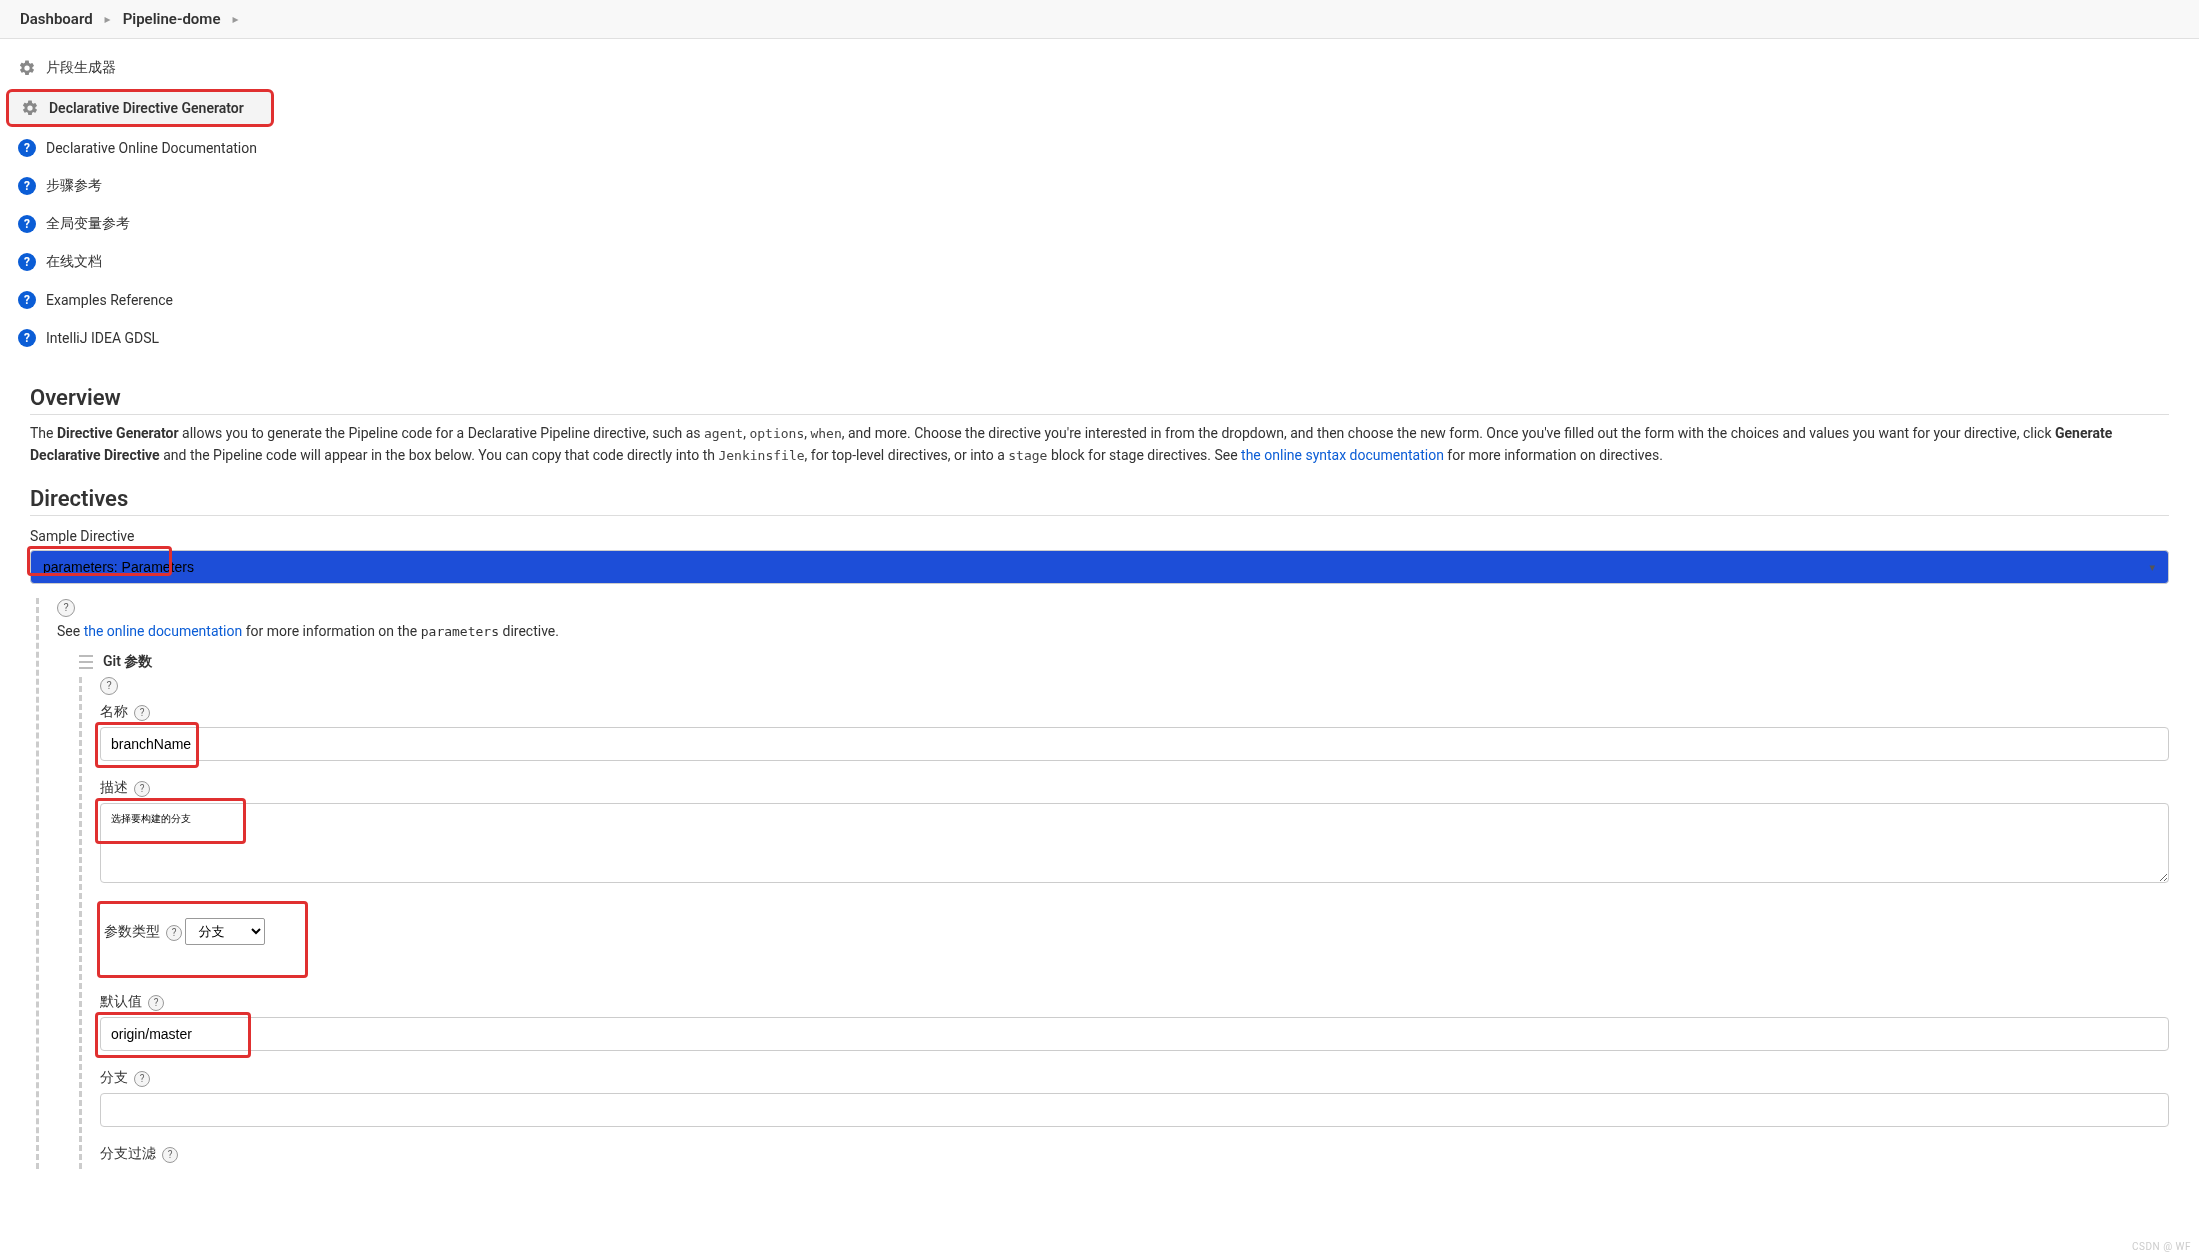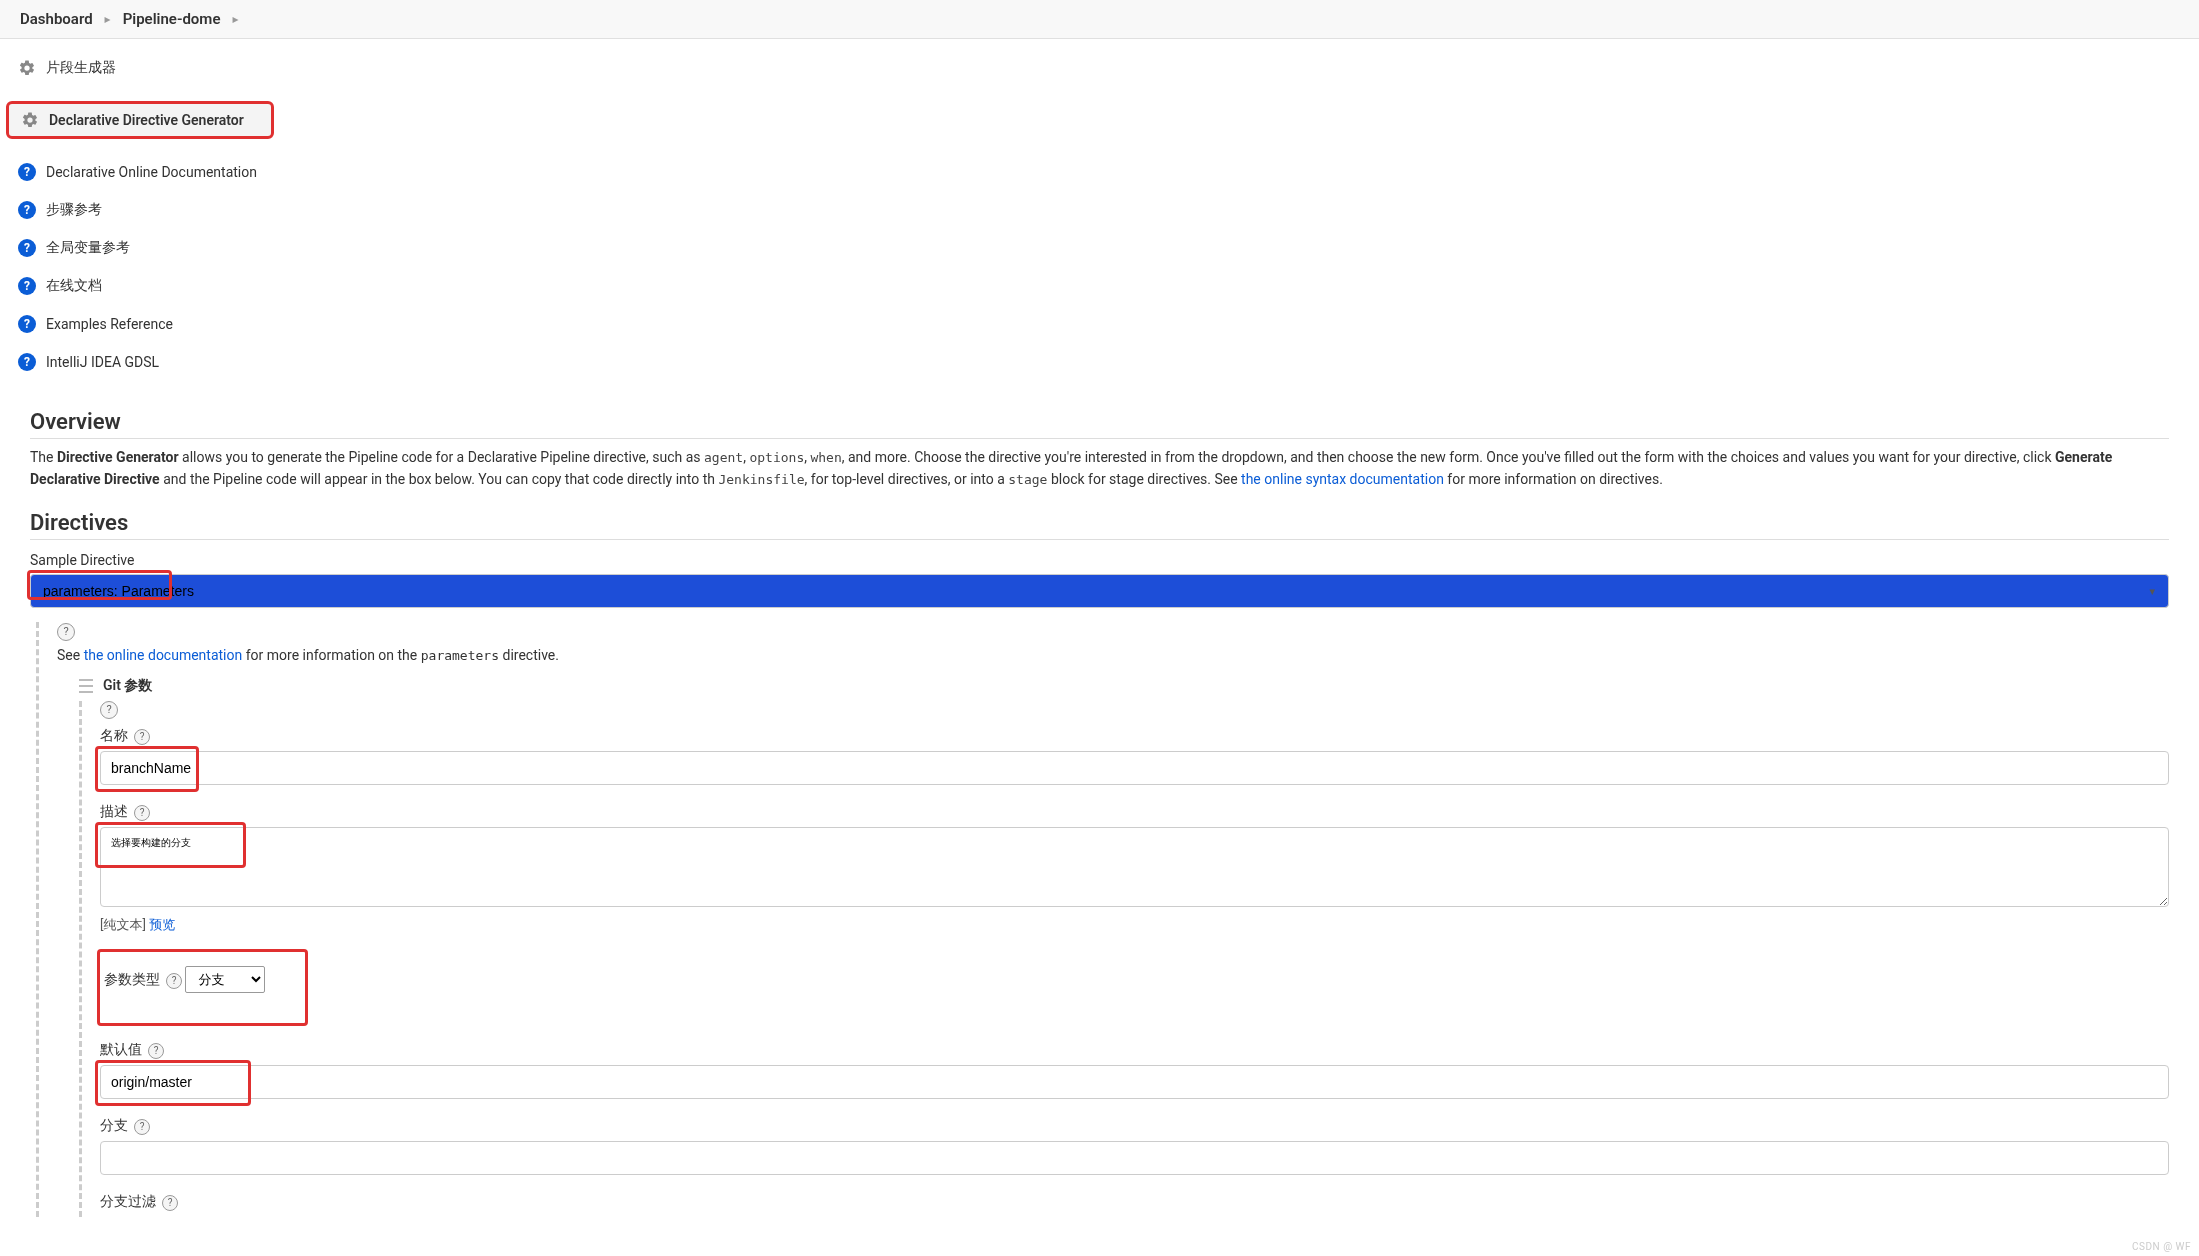--- a/index.html
+++ b/index.html
@@ -11,21 +11,21 @@
     .breadcrumb-sep { color: #999; font-size: 12px; }
     
     
     .layout { display: flex; flex-direction: column; }
     .sidebar { width: 280px; flex-shrink: 0; padding: 10px 0; }
     .main { flex: 1; padding: 18px 30px; min-width: 0; }
     
     
     .side-item { display: flex; align-items: center; gap: 10px; padding: 10px 18px; cursor: pointer; font-size: 14px; color: #333; }
     .side-item.active { background: #f4f4f4; font-weight: 600; }
-    .side-item-highlight { border: 3px solid #e03030; border-radius: 6px; margin: 14px 6px; padding: 7px 12px; text-align: center; }
+    .side-item-highlight { border: 3px solid #e03030; border-radius: 6px; margin: 2px 6px; padding: 7px 12px; text-align: center; }
     .icon-gear { width: 18px; height: 18px; display: inline-flex; align-items: center; justify-content: center; color: #888; }
     .icon-gear svg { width: 18px; height: 18px; fill: #888; }
     .icon-help { width: 18px; height: 18px; border-radius: 50%; background: #0b5dd6; color: #fff; display: inline-flex; align-items: center; justify-content: center; font-size: 12px; font-weight: bold; flex-shrink: 0; }
     
     
     h2.section { font-size: 22px; font-weight: 600; margin-bottom: 8px; border-bottom: 1px solid #ddd; padding-bottom: 4px; }
     
     .overview-text { font-size: 14px; color: #333; line-height: 1.55; margin-bottom: 20px; }
     .overview-text code { font-family: Menlo, Consolas, monospace; font-size: 13px; color: #444; }
     .overview-text a { color: #0b5dd6; text-decoration: none; }
@@ -174,23 +174,20 @@
           </div>
 
           <div class="form-row">
             <div class="form-label">
               <span>描述</span>
               <span class="help-inline">?</span>
             </div>
             <div class="rb-desc">
               <textarea class="textarea-input" style="">选择要构建的分支</textarea>
             </div>
-            <div class="hint-below">
-              <span>[纯文本] </span><a href="#">预览</a>
-            </div>
           </div>
 
           <div class="form-row">
             <div class="rb-type">
               <div class="form-label" style="margin-bottom:20px;">
                 <span>参数类型</span>
                 <span class="help-inline">?</span>
               </div>
               <select class="select-small">
                 <option>分支</option>

